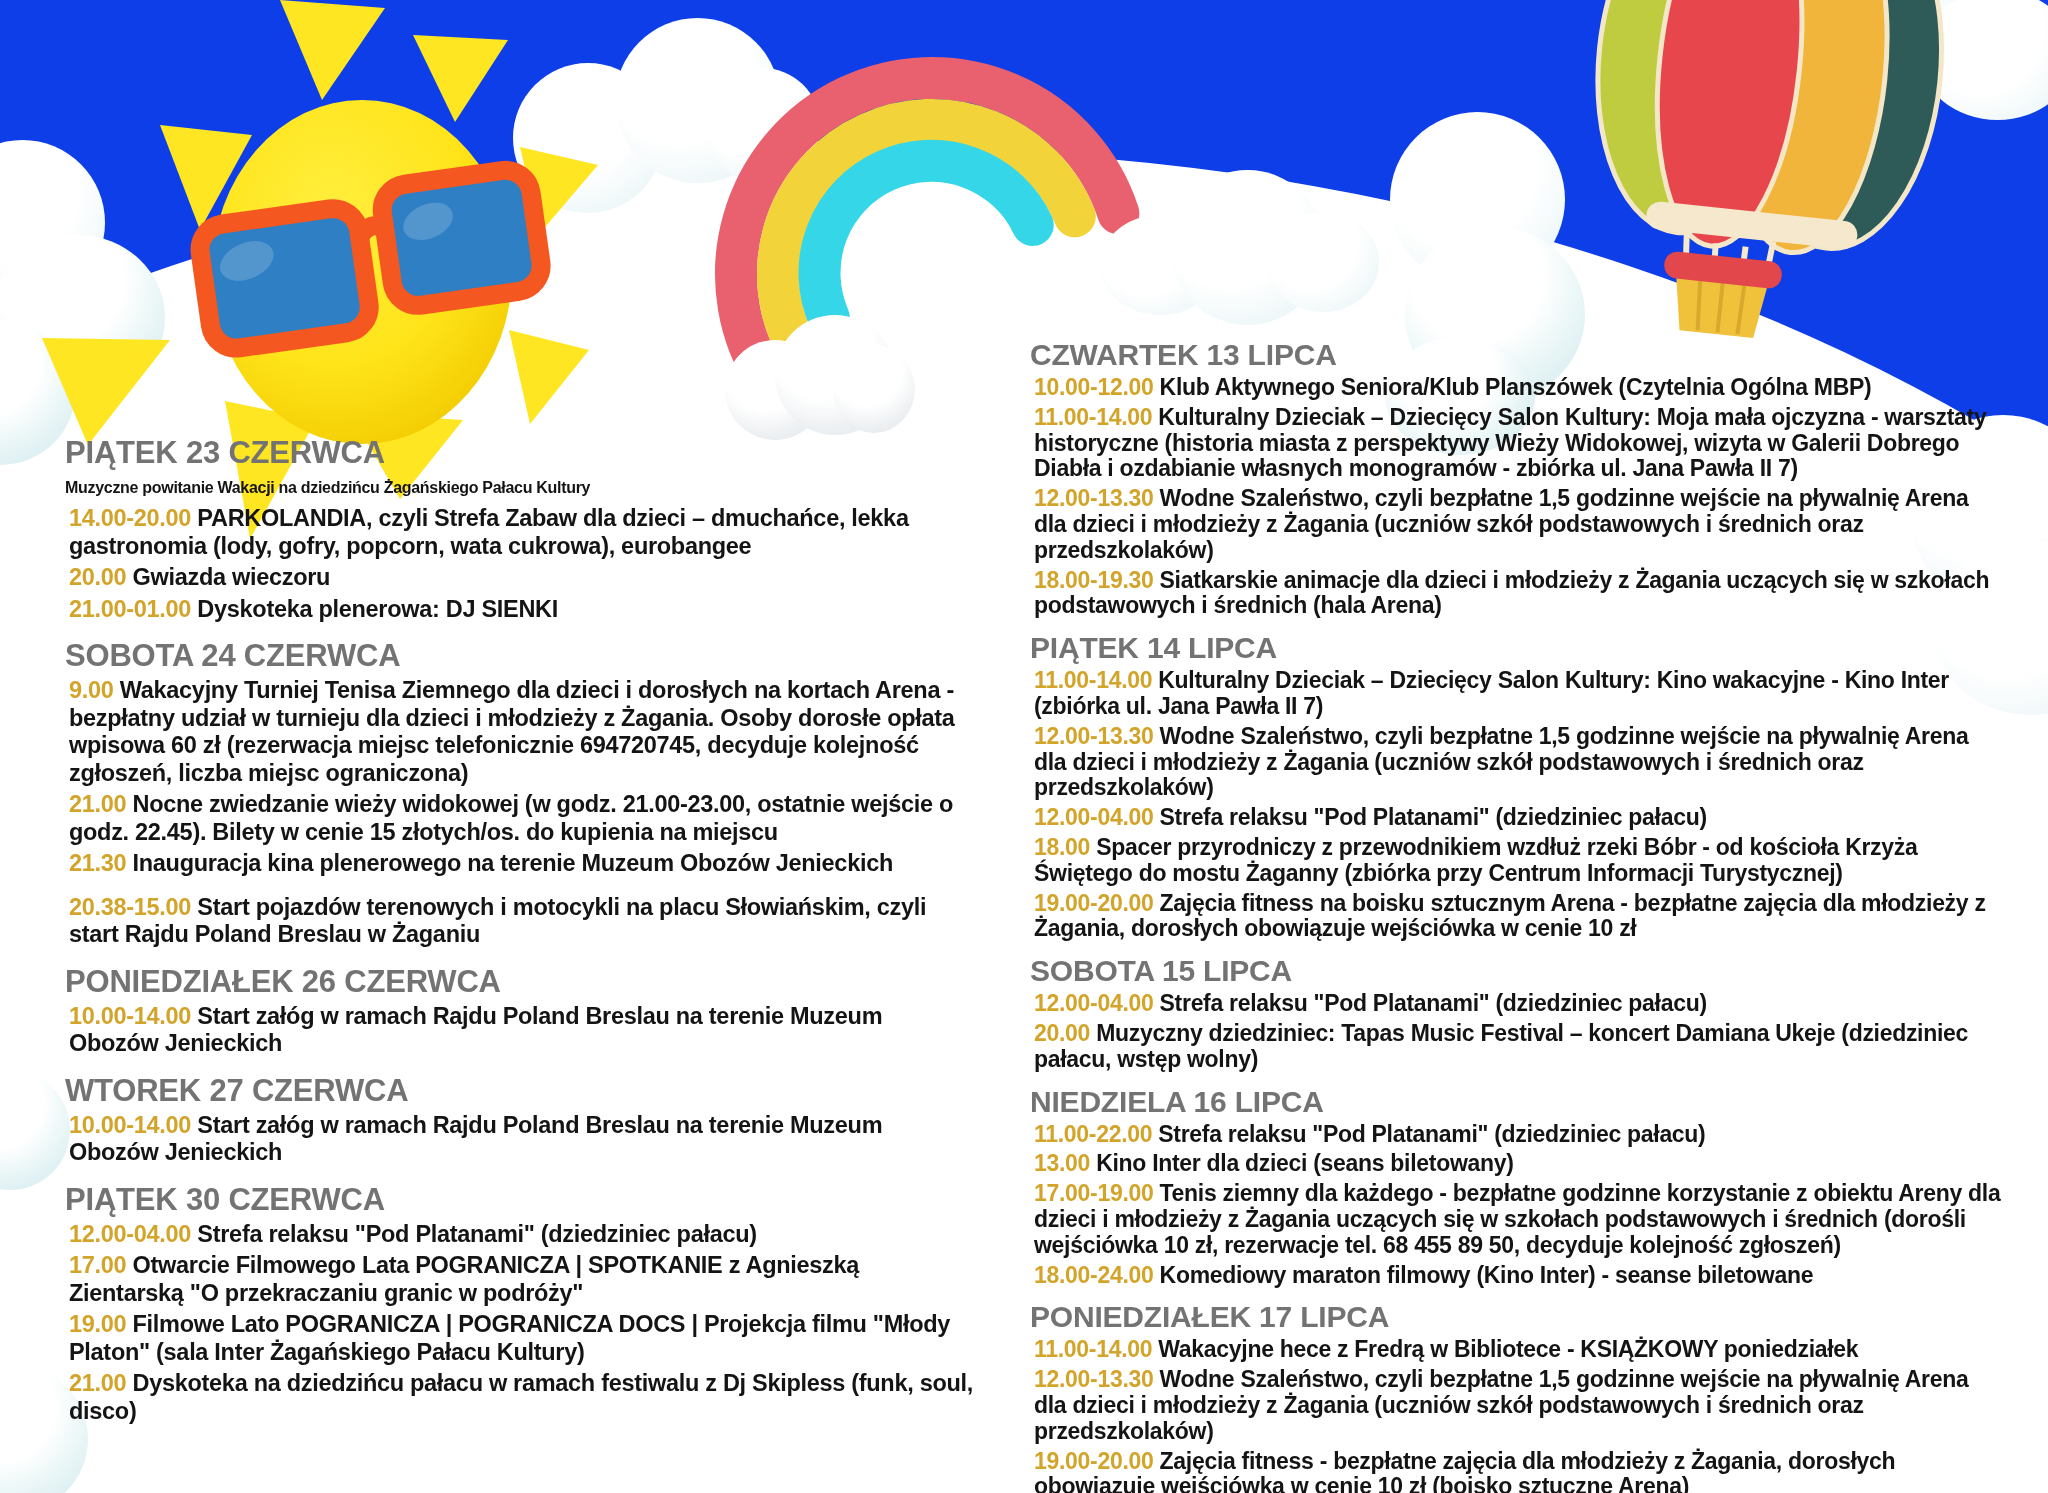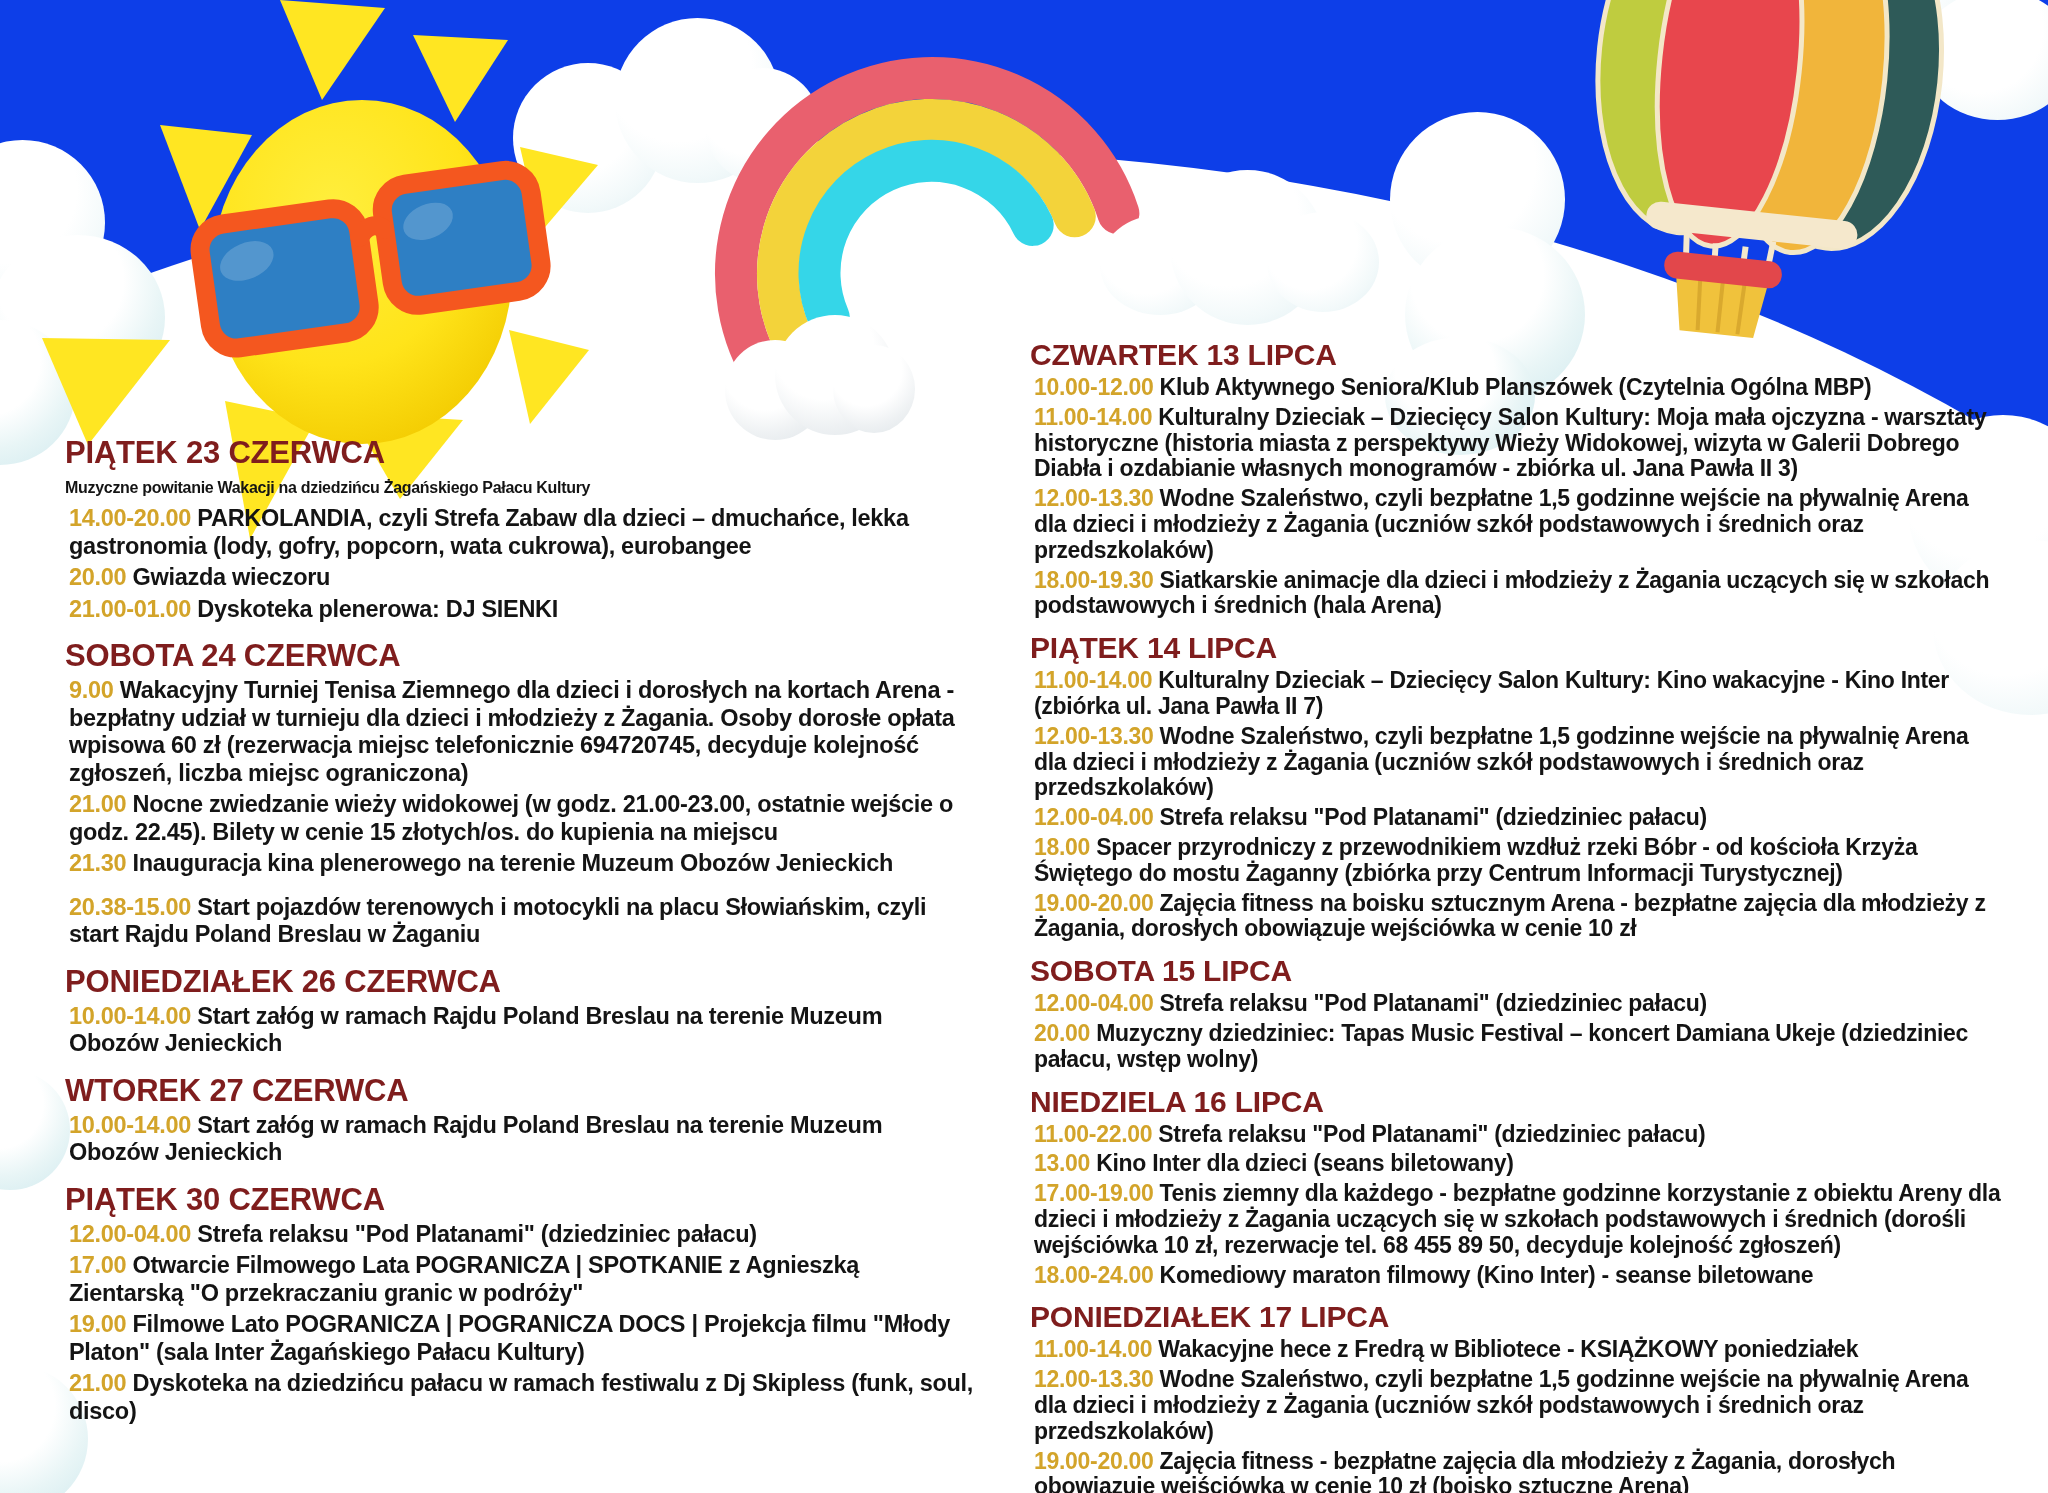--- a/index.html
+++ b/index.html
@@ -20,21 +20,21 @@
   .puff.gray{background:radial-gradient(circle at 40% 28%, #ffffff 45%, #eef1f3 70%, #dee4e8 100%);}
   .cloud.front{z-index:5;}
   
   .deco{position:absolute;z-index:4;}
   
   .col{position:absolute;z-index:10;font-weight:bold;color:#141414;letter-spacing:-0.3px;}
   .col-left{left:65px;top:436px;width:915px;}
   .col-right{left:1030px;top:338px;width:978px;}
   .day{margin:0 0 16px 0;}
   .col-right .day{margin-bottom:12px;}
-  .day-header{margin:0 0 4px 0;font-size:31px;line-height:34px;color:#7f1d1d;letter-spacing:-0.2px;}
+  .day-header{margin:0 0 4px 0;font-size:31px;line-height:34px;color:#737373;letter-spacing:-0.2px;}
   .day-title{margin:0 0 2px 0;font-size:16px;line-height:27px;}
   .event{margin:4px;font-size:23.5px;line-height:27.5px;}
   .col-right .event{font-size:23px;line-height:25.8px;}
   .col-right .day-header{font-size:30px;line-height:33px;margin-bottom:3px;}
   .event .time{color:#d3a42a;}
 </style>
 </head>
 <body>
 
 <div class="sky"></div>
@@ -179,21 +179,21 @@
       <p class="event"><span class="time">17.00</span><span> Otwarcie Filmowego Lata POGRANICZA | SPOTKANIE z Agnieszką Zientarską "O przekraczaniu granic w podróży"</span></p>
       <p class="event"><span class="time">19.00</span><span> Filmowe Lato POGRANICZA | POGRANICZA DOCS | Projekcja filmu "Młody Platon" (sala Inter Żagańskiego Pałacu Kultury)</span></p>
       <p class="event"><span class="time">21.00</span><span> Dyskoteka na dziedzińcu pałacu w ramach festiwalu z Dj Skipless (funk, soul, disco)</span></p>
     </section>
 </div>
 <div class="col col-right">
   <section class="day">
     <h2 class="day-header">CZWARTEK 13 LIPCA</h2>
 
   <p class="event"><span class="time">10.00-12.00</span><span> Klub Aktywnego Seniora/Klub Planszówek (Czytelnia Ogólna MBP)</span></p>
-      <p class="event"><span class="time">11.00-14.00</span><span> Kulturalny Dzieciak – Dziecięcy Salon Kultury: Moja mała ojczyzna - warsztaty historyczne (historia miasta z perspektywy Wieży Widokowej, wizyta w Galerii Dobrego Diabła i ozdabianie własnych monogramów - zbiórka ul. Jana Pawła II 3)</span></p>
+      <p class="event"><span class="time">11.00-14.00</span><span> Kulturalny Dzieciak – Dziecięcy Salon Kultury: Moja mała ojczyzna - warsztaty historyczne (historia miasta z perspektywy Wieży Widokowej, wizyta w Galerii Dobrego Diabła i ozdabianie własnych monogramów - zbiórka ul. Jana Pawła II 7)</span></p>
       <p class="event"><span class="time">12.00-13.30</span><span> Wodne Szaleństwo, czyli bezpłatne 1,5 godzinne wejście na pływalnię Arena dla dzieci i młodzieży z Żagania (uczniów szkół podstawowych i średnich oraz przedszkolaków)</span></p>
       <p class="event"><span class="time">18.00-19.30</span><span> Siatkarskie animacje dla dzieci i młodzieży z Żagania uczących się w szkołach podstawowych i średnich (hala Arena)</span></p>
     </section>
 
   <section class="day">
     <h2 class="day-header">PIĄTEK 14 LIPCA</h2>
 
   <p class="event"><span class="time">11.00-14.00</span><span> Kulturalny Dzieciak – Dziecięcy Salon Kultury: Kino wakacyjne - Kino Inter (zbiórka ul. Jana Pawła II 7)</span></p>
       <p class="event"><span class="time">12.00-13.30</span><span> Wodne Szaleństwo, czyli bezpłatne 1,5 godzinne wejście na pływalnię Arena dla dzieci i młodzieży z Żagania (uczniów szkół podstawowych i średnich oraz przedszkolaków)</span></p>
       <p class="event"><span class="time">12.00-04.00</span><span> Strefa relaksu "Pod Platanami" (dziedziniec pałacu)</span></p>

